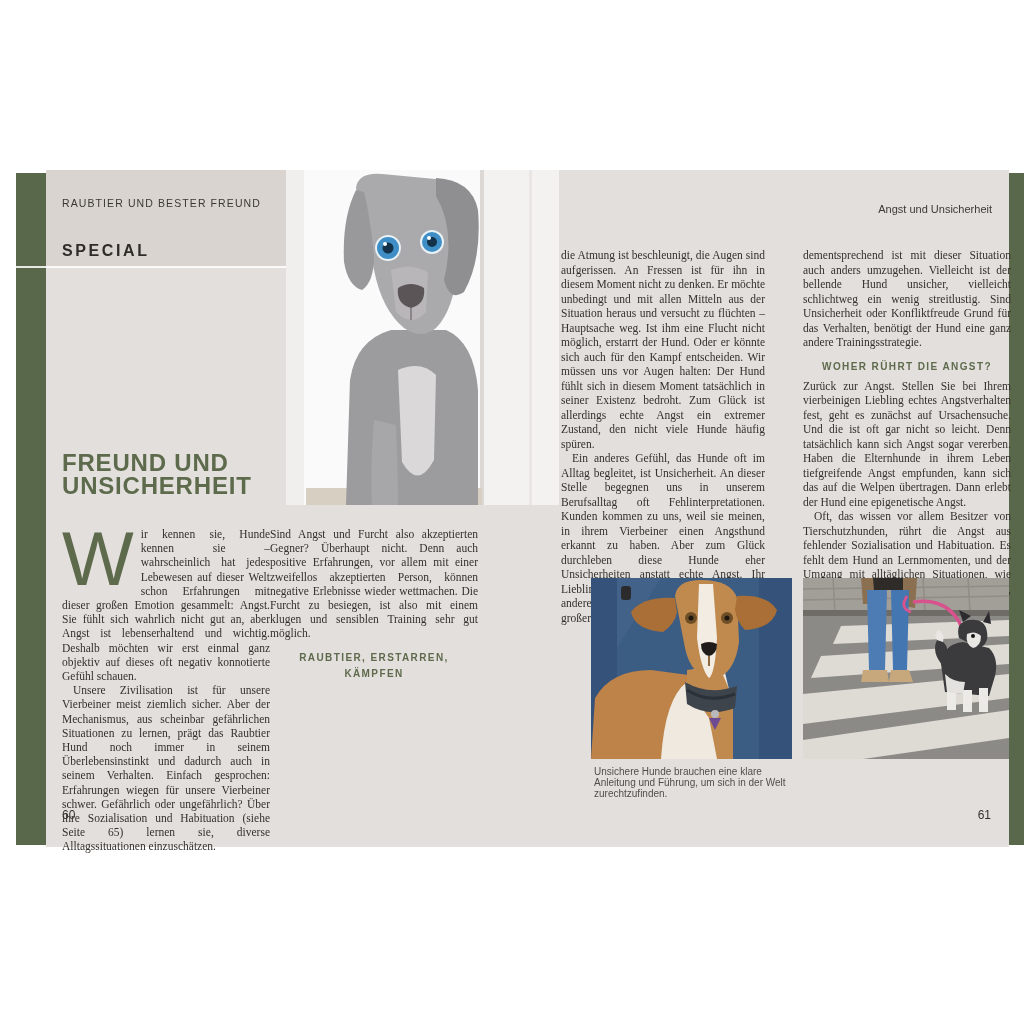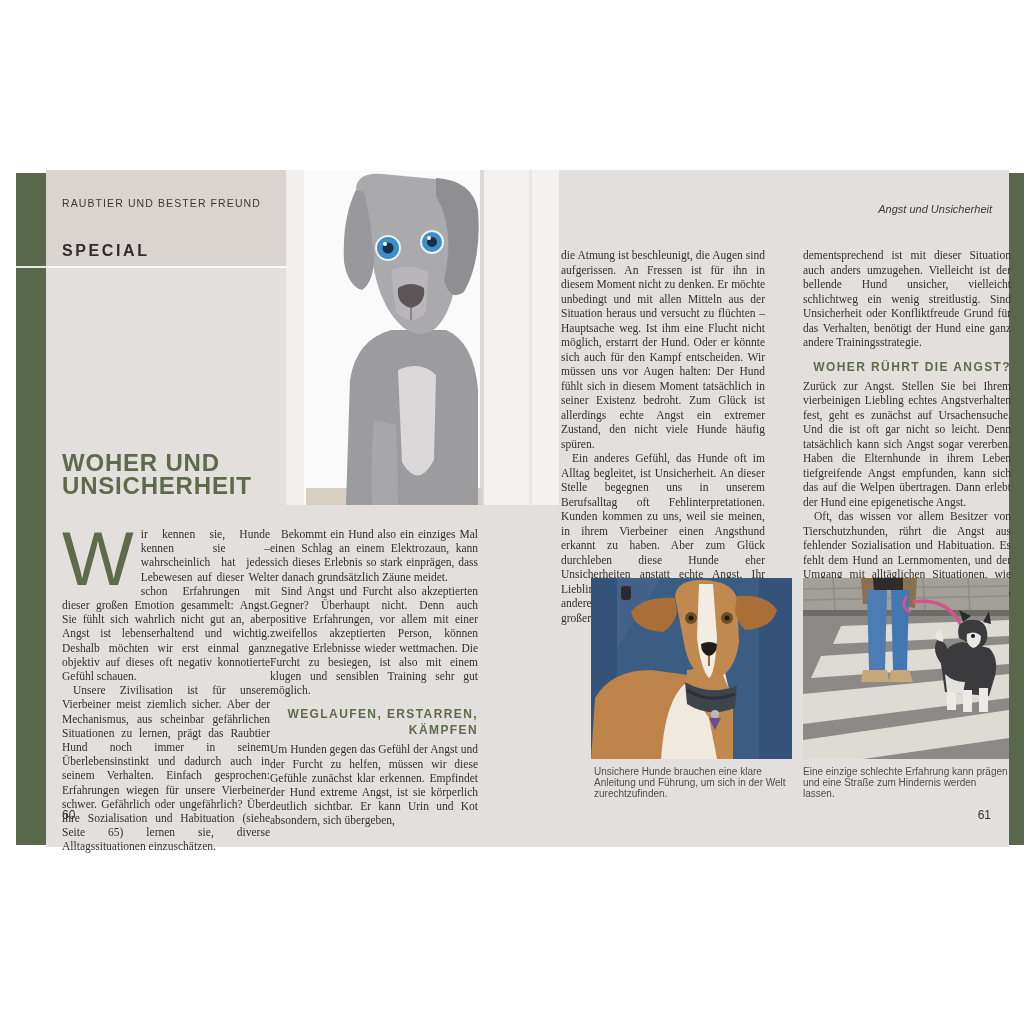--- a/index.html
+++ b/index.html
@@ -20,37 +20,37 @@
     font-family:"Liberation Sans", sans-serif; font-size:10.5px; letter-spacing:1.1px;
     color:#3b3834;
   }
   .section-label {
     position:absolute; left:46px; top:242px;
     font-family:"Liberation Sans", sans-serif; font-weight:bold; font-size:16px; letter-spacing:2.6px;
     color:#2e2b28;
   }
   .running-header {
     position:absolute; right:48px; top:203px;
-    font-family:"Liberation Sans", sans-serif; font-style:italic; font-size:11px; color:#3c3935;
+    font-family:"Liberation Sans", sans-serif; font-size:11px; color:#3c3935;
   }
   .page-title {
     position:absolute; left:46px; top:451px; width:230px;
     font-family:"Liberation Sans", sans-serif; font-weight:bold; font-size:24px; line-height:23px;
     letter-spacing:0.8px; color:#5d6b4c;
   }
   .col { position:absolute; font-size:11.5px; line-height:14.2px; color:#34302c; text-align:justify; }
   .col p + p { text-indent:11px; }
   .col p.noindent { text-indent:0; }
   .col-l1 { left:46px;  top:527px; width:208px; }
   .col-l2 { left:254px; top:527px; width:208px; }
   .col-r1 { left:545px; top:248px; width:204px; line-height:14.5px; }
   .col-r2 { left:787px; top:248px; width:208px; line-height:14.5px; }
   .green-heading {
-    font-family:"Liberation Sans", sans-serif; font-weight:bold; font-size:12px; line-height:16px;
-    letter-spacing:1.4px; color:#5d6b4c; text-align:right; margin:9px 0 4px 0;
+    font-family:"Liberation Sans", sans-serif; font-weight:bold; font-size:10px; line-height:16px;
+    letter-spacing:1.4px; color:#5d6b4c; text-align:center; margin:9px 0 4px 0;
   }
   .dropcap {
     float:left; font-family:"Liberation Sans", sans-serif; font-weight:400;
     font-size:76px; line-height:56px; color:#5d6b4c; margin:4px 7px 0 0;
   }
   .photo { position:absolute; overflow:hidden; }
   .photo svg { display:block; }
   .photo-main  { left:270px; top:170px; width:273px; height:335px; }
   .photo-dog2  { left:575px; top:578px; width:201px; height:181px; }
   .photo-cross { left:787px; top:578px; width:206px; height:181px; }
@@ -110,34 +110,32 @@
       <circle cx="146" cy="72" r="5" fill="#13324a"></circle>
       <circle cx="143" cy="68" r="2" fill="#ffffff"></circle>
 
       <path d="M105 100 Q124 92 142 102 L140 142 Q126 158 110 142 Z" fill="#b8b6b8"></path>
       <path d="M112 118 Q125 110 138 118 Q140 134 125 138 Q110 134 112 118 Z" fill="#5c5558"></path>
       <path d="M125 138 L125 150" stroke="#8a8588" stroke-width="2"></path>
     </svg>
   </div>
 
   <div class="page-title">
-    <div>WOHER UND</div>
+    <div>FREUND UND</div>
     <div>UNSICHERHEIT</div>
   </div>
 
   <div class="col col-l1">
     <p class="noindent"><span class="dropcap">W</span><span>ir kennen sie, Hunde kennen sie – wahrscheinlich hat jedes Lebewesen auf dieser Welt schon Erfahrungen mit dieser großen Emotion gesammelt: Angst. Sie fühlt sich wahrlich nicht gut an, aber Angst ist lebenserhaltend und wichtig. Deshalb möchten wir erst einmal ganz objektiv auf dieses oft negativ konnotierte Gefühl schauen.</span></p>
     <p>Unsere Zivilisation ist für unsere Vierbeiner meist ziemlich sicher. Aber der Mechanismus, aus scheinbar gefährlichen Situationen zu lernen, prägt das Raubtier Hund noch immer in seinem Überlebensinstinkt und dadurch auch in seinem Verhalten. Einfach gesprochen: Erfahrungen wiegen für unsere Vierbeiner schwer. Gefährlich oder ungefährlich? Über ihre Sozialisation und Habituation (siehe Seite 65) lernen sie, diverse Alltagssituationen einzuschätzen.</p>
   </div>
 
   <div class="col col-l2">
-    <p style="text-indent:11px;">Bekommt ein Hund also ein einziges Mal einen Schlag an einem Elektrozaun, kann sich dieses Erlebnis so stark einprägen, dass er danach grundsätzlich Zäune meidet.</p>
     <p>Sind Angst und Furcht also akzeptierten Gegner? Überhaupt nicht. Denn auch positive Erfahrungen, vor allem mit einer zweifellos akzeptierten Person, können negative Erlebnisse wieder wettmachen. Die Furcht zu besiegen, ist also mit einem klugen und sensiblen Training sehr gut möglich.</p>
-    <h3 class="green-heading">WEGLAUFEN, ERSTARREN, KÄMPFEN</h3>
-    <p class="noindent">Um Hunden gegen das Gefühl der Angst und der Furcht zu helfen, müssen wir diese Gefühle zunächst klar erkennen. Empfindet der Hund extreme Angst, ist sie körperlich deutlich sichtbar. Er kann Urin und Kot absondern, sich übergeben,</p>
+    <h3 class="green-heading">RAUBTIER, ERSTARREN, KÄMPFEN</h3>
   </div>
 
   <div class="col col-r1">
     <p class="noindent">die Atmung ist beschleunigt, die Augen sind aufgerissen. An Fressen ist für ihn in diesem Moment nicht zu denken. Er möchte unbedingt und mit allen Mitteln aus der Situation heraus und versucht zu flüchten – Hauptsache weg. Ist ihm eine Flucht nicht möglich, erstarrt der Hund. Oder er könnte sich auch für den Kampf entscheiden. Wir müssen uns vor Augen halten: Der Hund fühlt sich in diesem Moment tatsächlich in seiner Existenz bedroht. Zum Glück ist allerdings echte Angst ein extremer Zustand, den nicht viele Hunde häufig spüren.</p>
     <p>Ein anderes Gefühl, das Hunde oft im Alltag begleitet, ist Unsicherheit. An dieser Stelle begegnen uns in unserem Berufsalltag oft Fehlinterpretationen. Kunden kommen zu uns, weil sie meinen, in ihrem Vierbeiner einen Angsthund erkannt zu haben. Aber zum Glück durchleben diese Hunde eher Unsicherheiten anstatt echte Angst. Ihr Liebling steht vorn an der Leine und bellt andere Hunde an? Dann handelt es sich mit großer Wahrscheinlichkeit nicht um Angst –</p>
   </div>
 
   <div class="col col-r2">
     <p class="noindent">dementsprechend ist mit dieser Situation auch anders umzugehen. Vielleicht ist der bellende Hund unsicher, vielleicht schlichtweg ein wenig streitlustig. Sind Unsicherheit oder Konfliktfreude Grund für das Verhalten, benötigt der Hund eine ganz andere Trainingsstrategie.</p>
     <h3 class="green-heading">WOHER RÜHRT DIE ANGST?</h3>
@@ -229,18 +227,17 @@
       <rect x="160" y="112" width="9" height="22" fill="#eceae7"></rect>
       <rect x="176" y="110" width="9" height="24" fill="#eceae7"></rect>
       <path d="M142 96 Q150 104 162 104 L160 116 L144 114 Z" fill="#e4e2df"></path>
 
       <path d="M140 88 Q128 74 134 62 Q144 62 146 78 Z" fill="#3b3b3e"></path>
       <path d="M134 62 Q130 56 136 52 Q142 56 140 64 Z" fill="#e9e7e4"></path>
     </svg>
   </div>
 
   <div class="caption caption-left">Unsichere Hunde brauchen eine klare Anleitung und Führung, um sich in der Welt zurechtzufinden.</div>
-  <div class="caption caption-right">Eine einzige schlechte Erfahrung kann prägen und eine Straße zum Hindernis werden lassen.</div>
 
   <div class="page-num left">60</div>
   <div class="page-num right">61</div>
 
 </div>
 
 </body></html>

